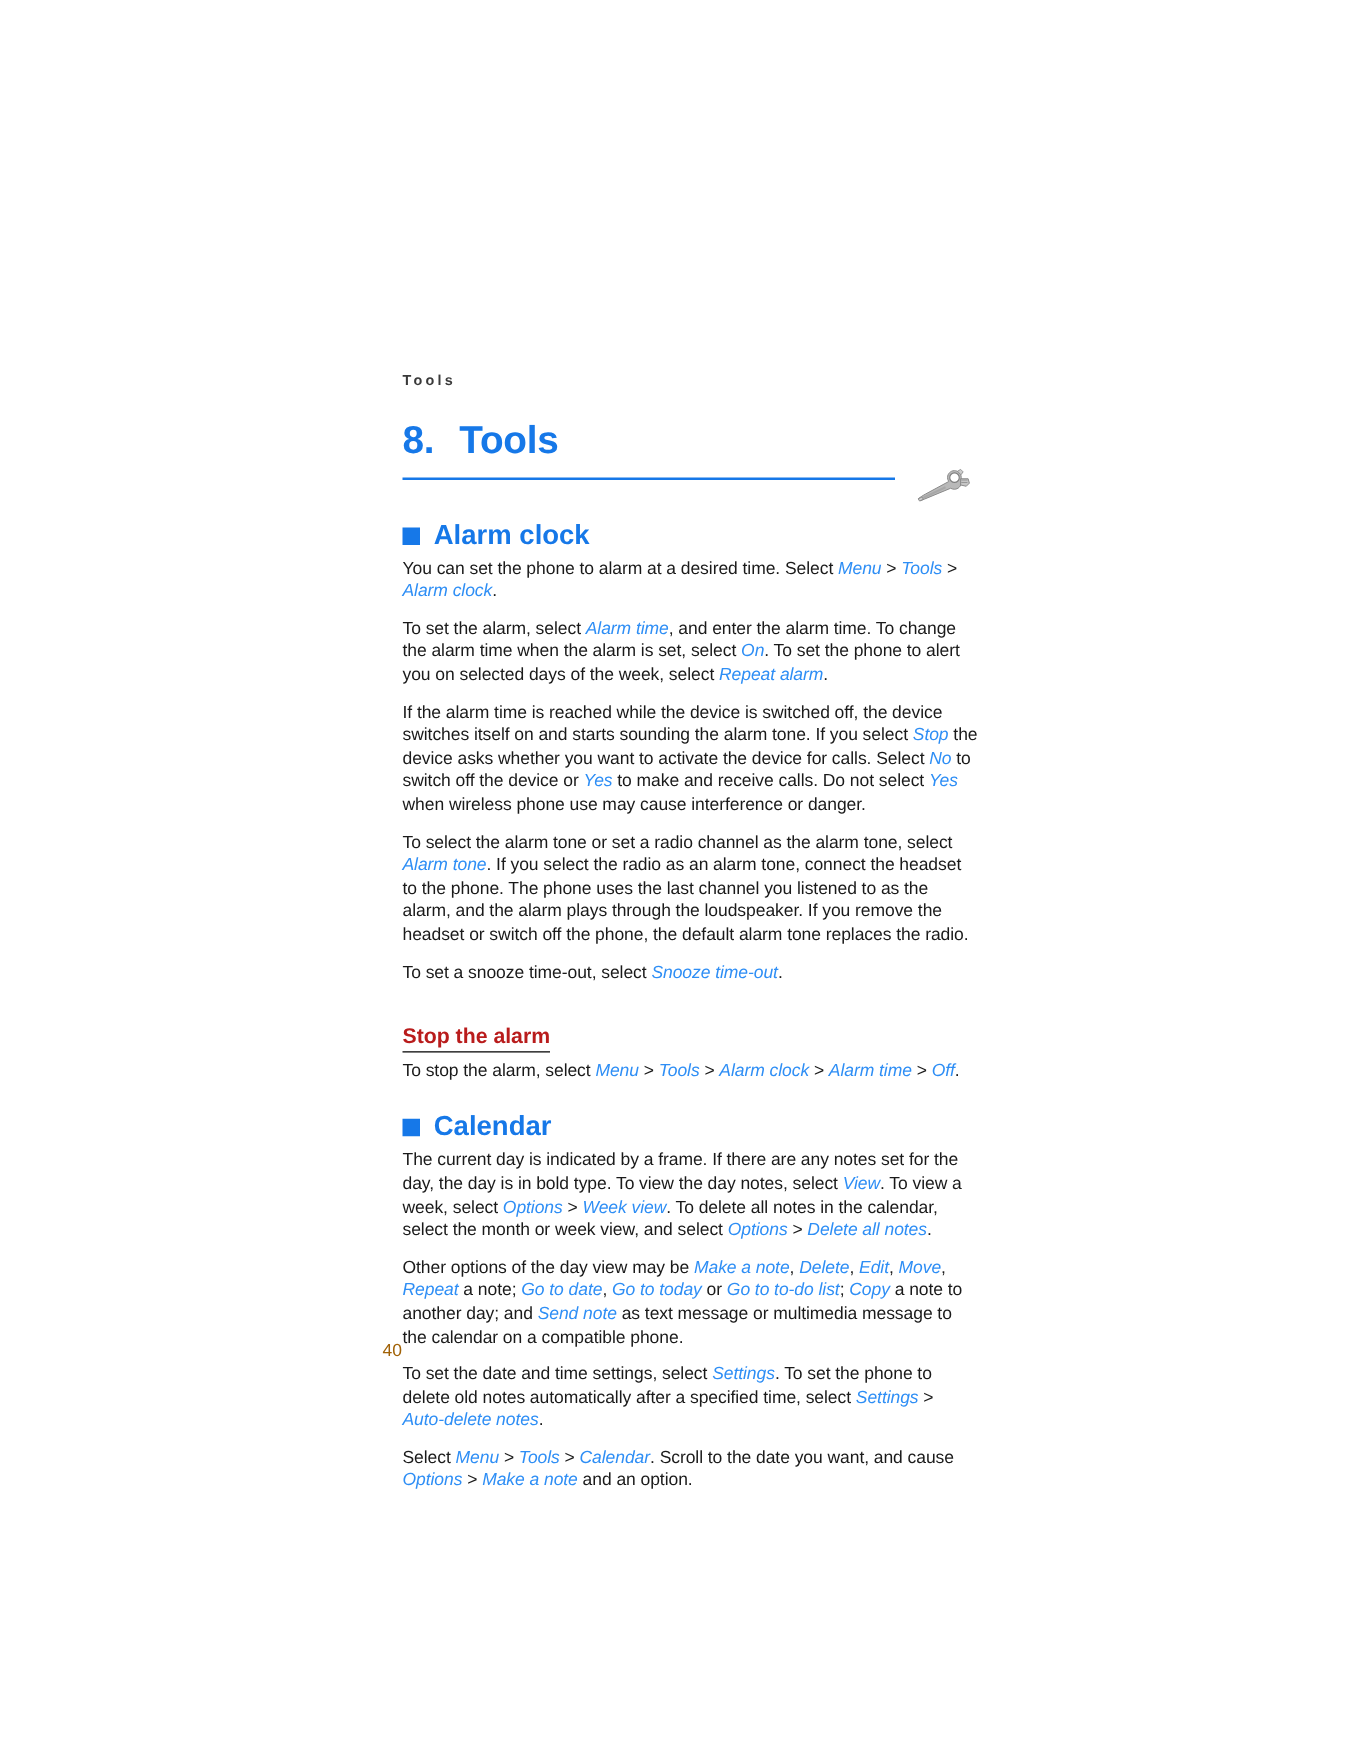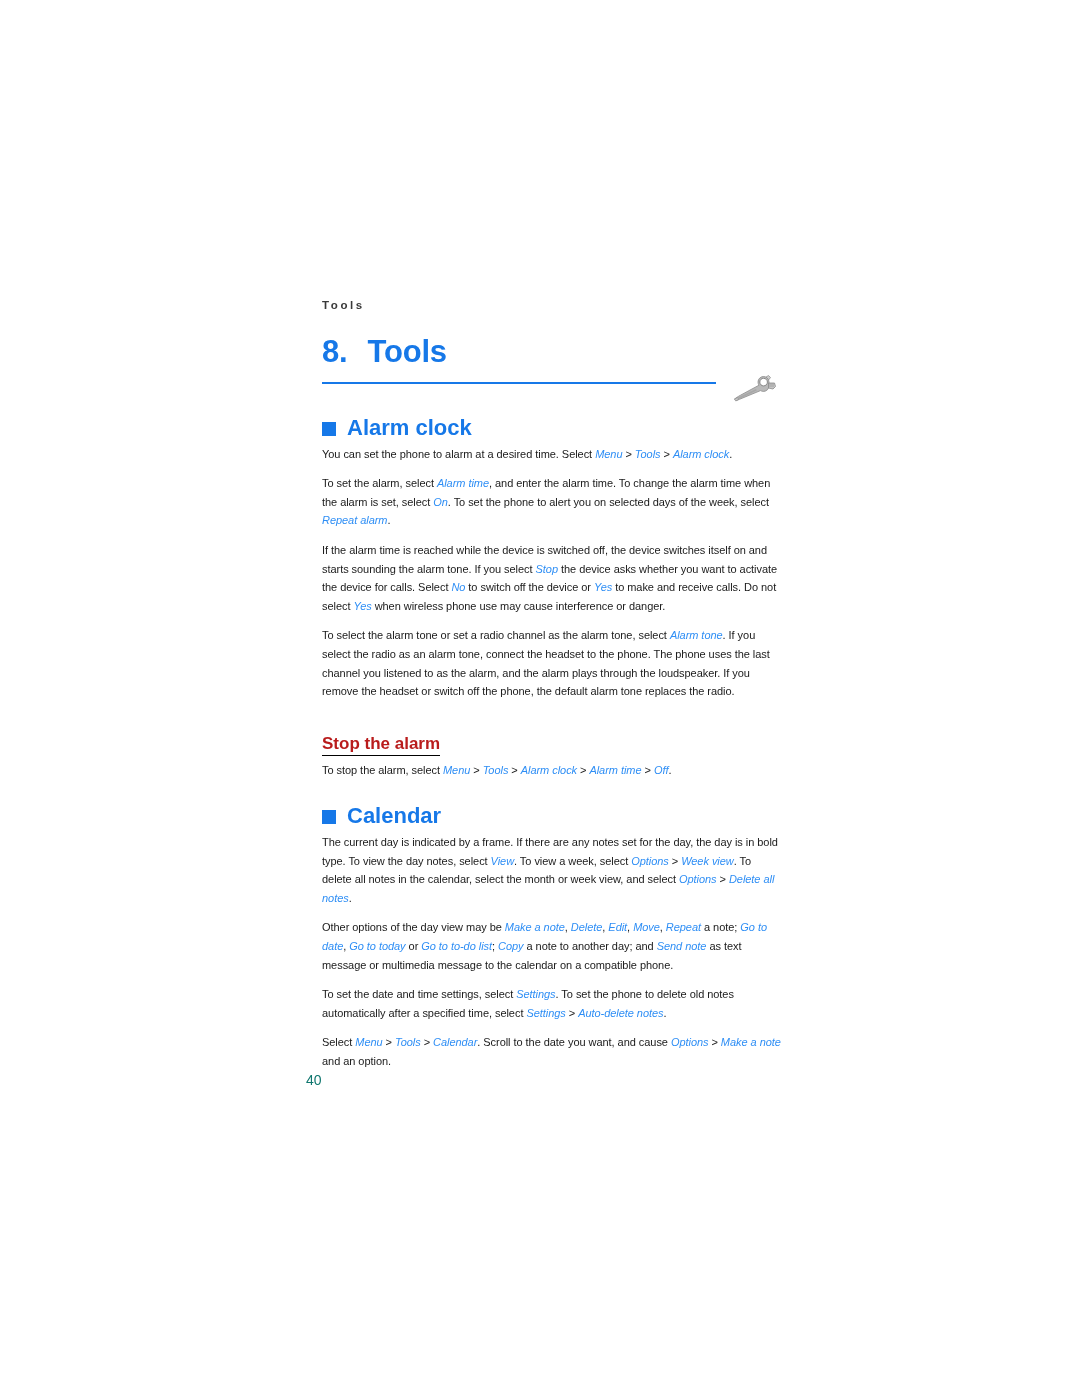--- a/index.html
+++ b/index.html
@@ -100,40 +100,40 @@
     color: #b91c1c;
     margin: 22px 0 5px 0;
     line-height: 1.2;
     display: inline-block;
     border-bottom: 1.6px solid #000;
     padding-bottom: 1px;
   }
   .sub-wrap { display: block; }
 
   p.body {
-    font-size: 11px;
+    font-size: 14px;
     line-height: 18.6px;
     margin: 0 0 11px 0;
     color: #1a1a1a;
     text-align: left;
     letter-spacing: -0.05px;
   }
   p.tight { margin-bottom: 0; }
   i.ref {
     font-style: italic;
     color: #2e8ef5;
   }
   span.sep { color: #1a1a1a; font-style: normal; }
 
   .page-number {
     position: absolute;
     left: 306px;
     top: 1072px;
     font-size: 14px;
-    color: #0f766e;
+    color: #a16207;
   }
 </style>
 </head>
 <body>
 
 <div class="page">
 
   <div class="content">
 
     <div class="running-head">Tools</div>
@@ -162,20 +162,21 @@
     </h2>
 
     <p class="body"><span>You can set the phone to alarm at a desired time. Select </span><i class="ref">Menu</i><span class="sep"> &gt; </span><i class="ref">Tools</i><span class="sep"> &gt; </span><i class="ref">Alarm clock</i><span>.</span></p>
 
     <p class="body"><span>To set the alarm, select </span><i class="ref">Alarm time</i><span>, and enter the alarm time. To change the alarm time when the alarm is set, select </span><i class="ref">On</i><span>. To set the phone to alert you on selected days of the week, select </span><i class="ref">Repeat alarm</i><span>.</span></p>
 
     <p class="body"><span>If the alarm time is reached while the device is switched off, the device switches itself on and starts sounding the alarm tone. If you select </span><i class="ref">Stop</i><span> the device asks whether you want to activate the device for calls. Select </span><i class="ref">No</i><span> to switch off the device or </span><i class="ref">Yes</i><span> to make and receive calls. Do not select </span><i class="ref">Yes</i><span> when wireless phone use may cause interference or danger.</span></p>
 
     <p class="body"><span>To select the alarm tone or set a radio channel as the alarm tone, select </span><i class="ref">Alarm tone</i><span>. If you select the radio as an alarm tone, connect the headset to the phone. The phone uses the last channel you listened to as the alarm, and the alarm plays through the loudspeaker. If you remove the headset or switch off the phone, the default alarm tone replaces the radio.</span></p>
 
+    <p class="body"><span>To set a snooze time-out, select </span><i class="ref">Snooze time-out</i><span>.</span></p>
 
     <div class="sub-wrap">
       <h3 class="sub">Stop the alarm</h3>
     </div>
 
     <p class="body"><span>To stop the alarm, select </span><i class="ref">Menu</i><span class="sep"> &gt; </span><i class="ref">Tools</i><span class="sep"> &gt; </span><i class="ref">Alarm clock</i><span class="sep"> &gt; </span><i class="ref">Alarm time</i><span class="sep"> &gt; </span><i class="ref">Off</i><span>.</span></p>
 
     <h2 class="section">
       <span class="sq"></span>
       <span>Calendar</span>

